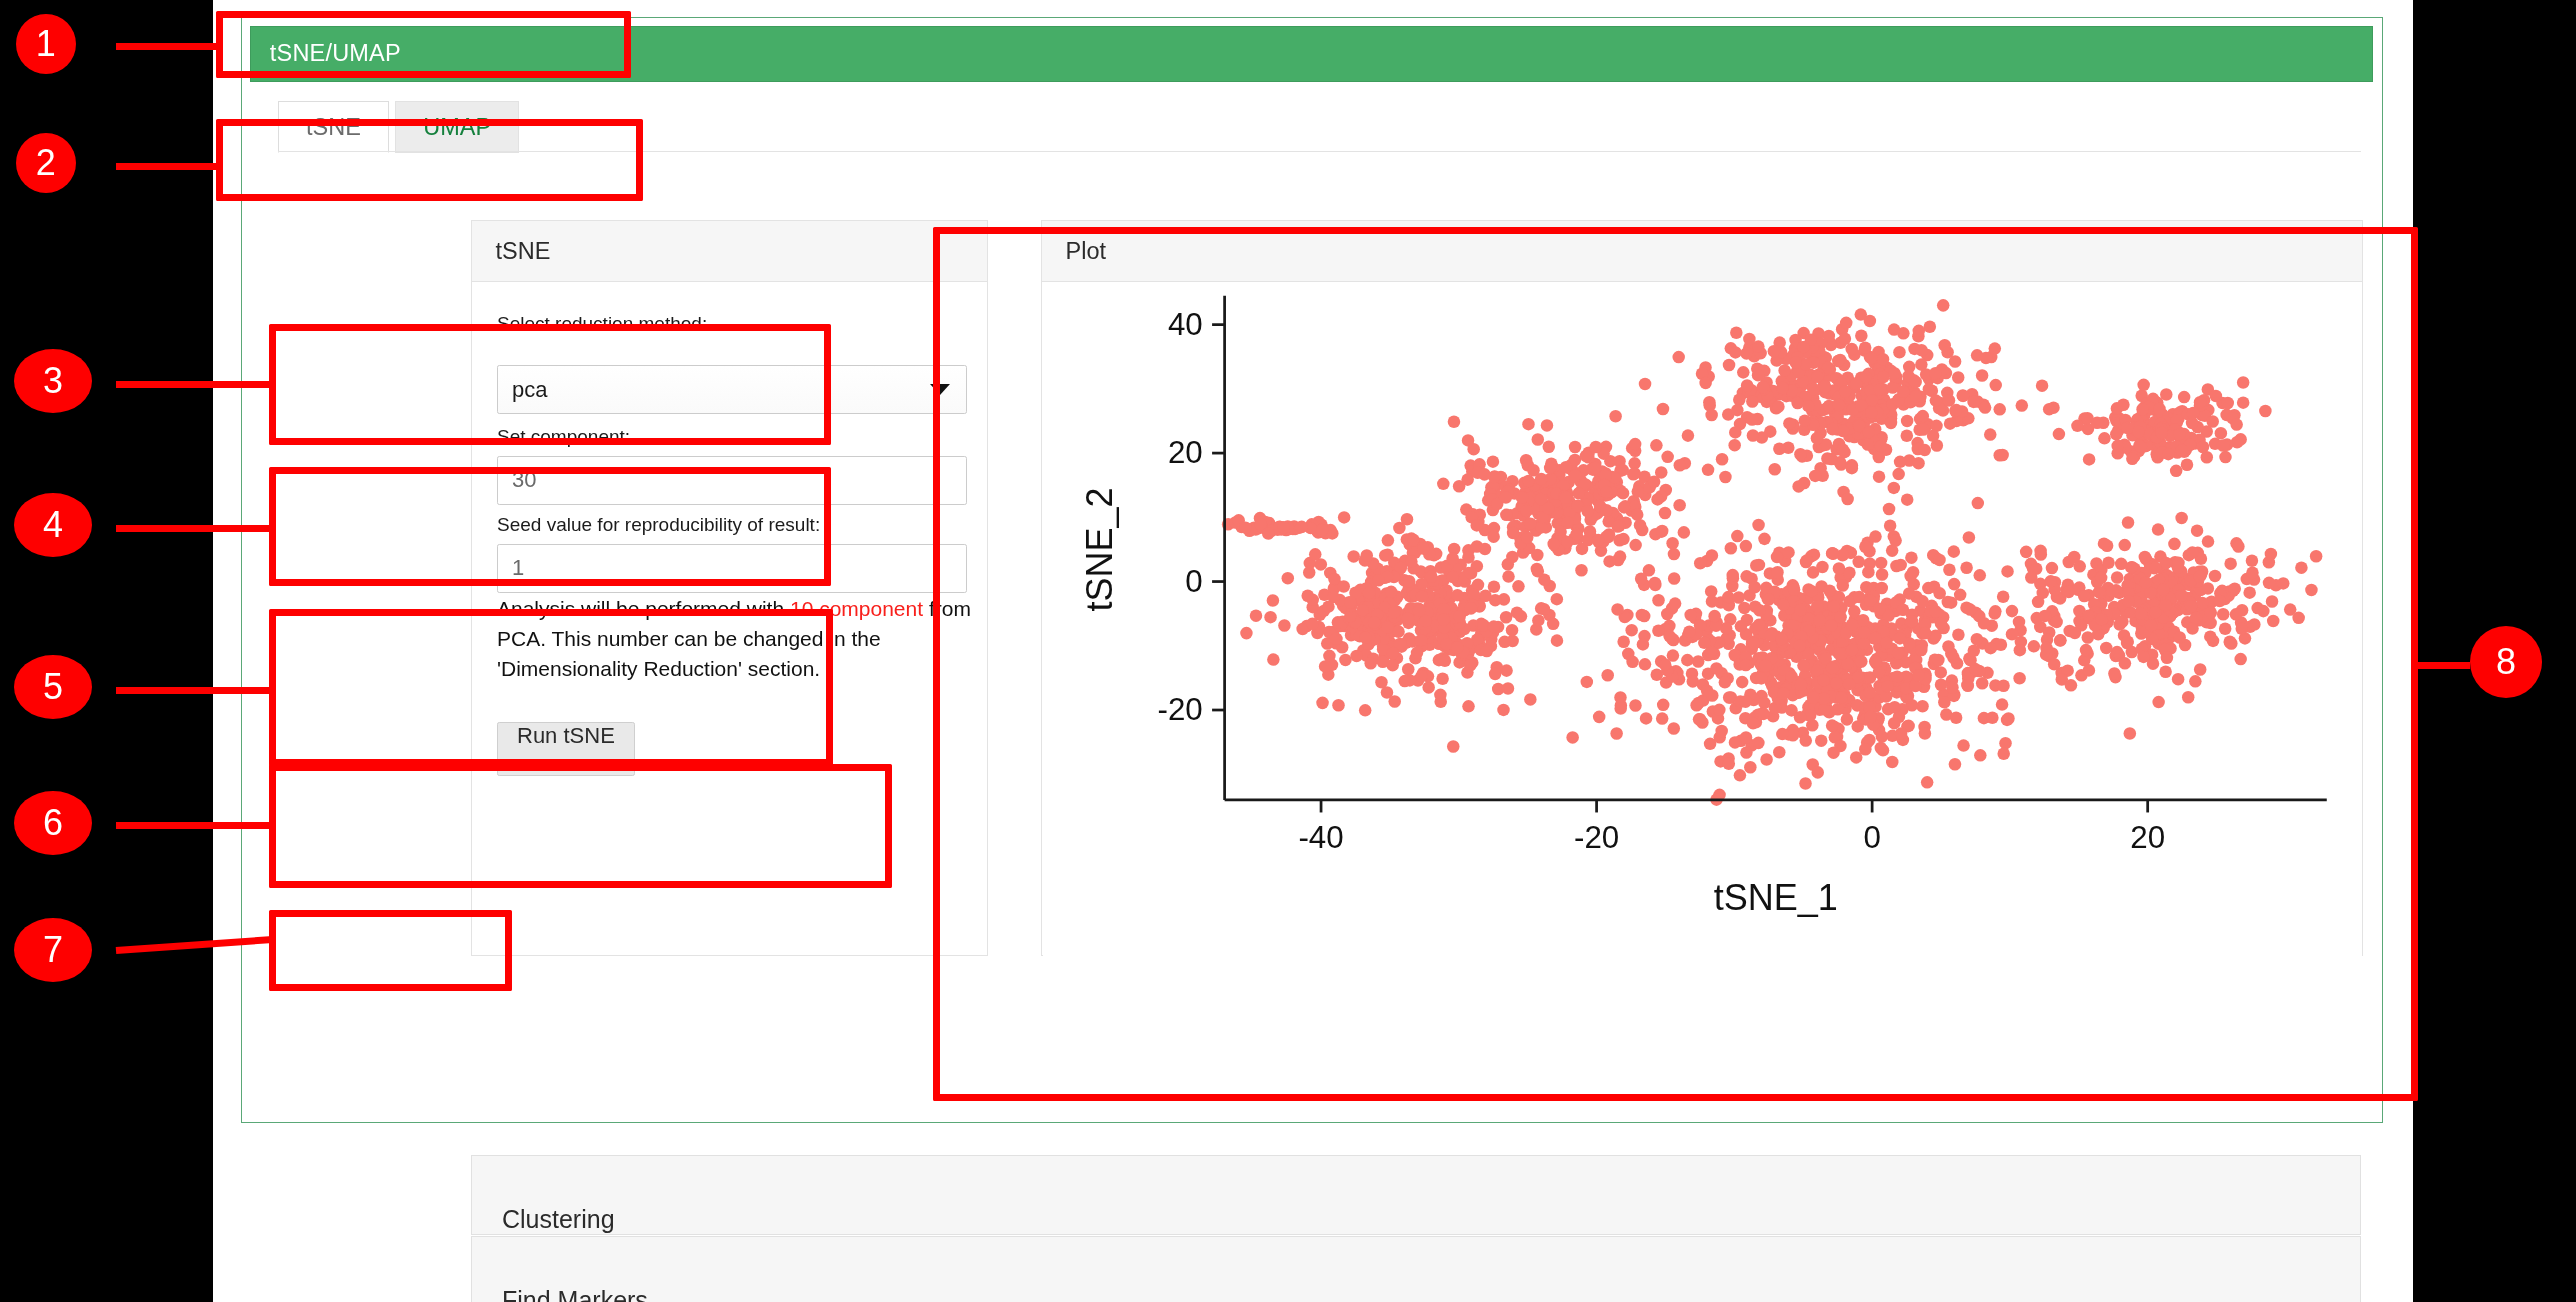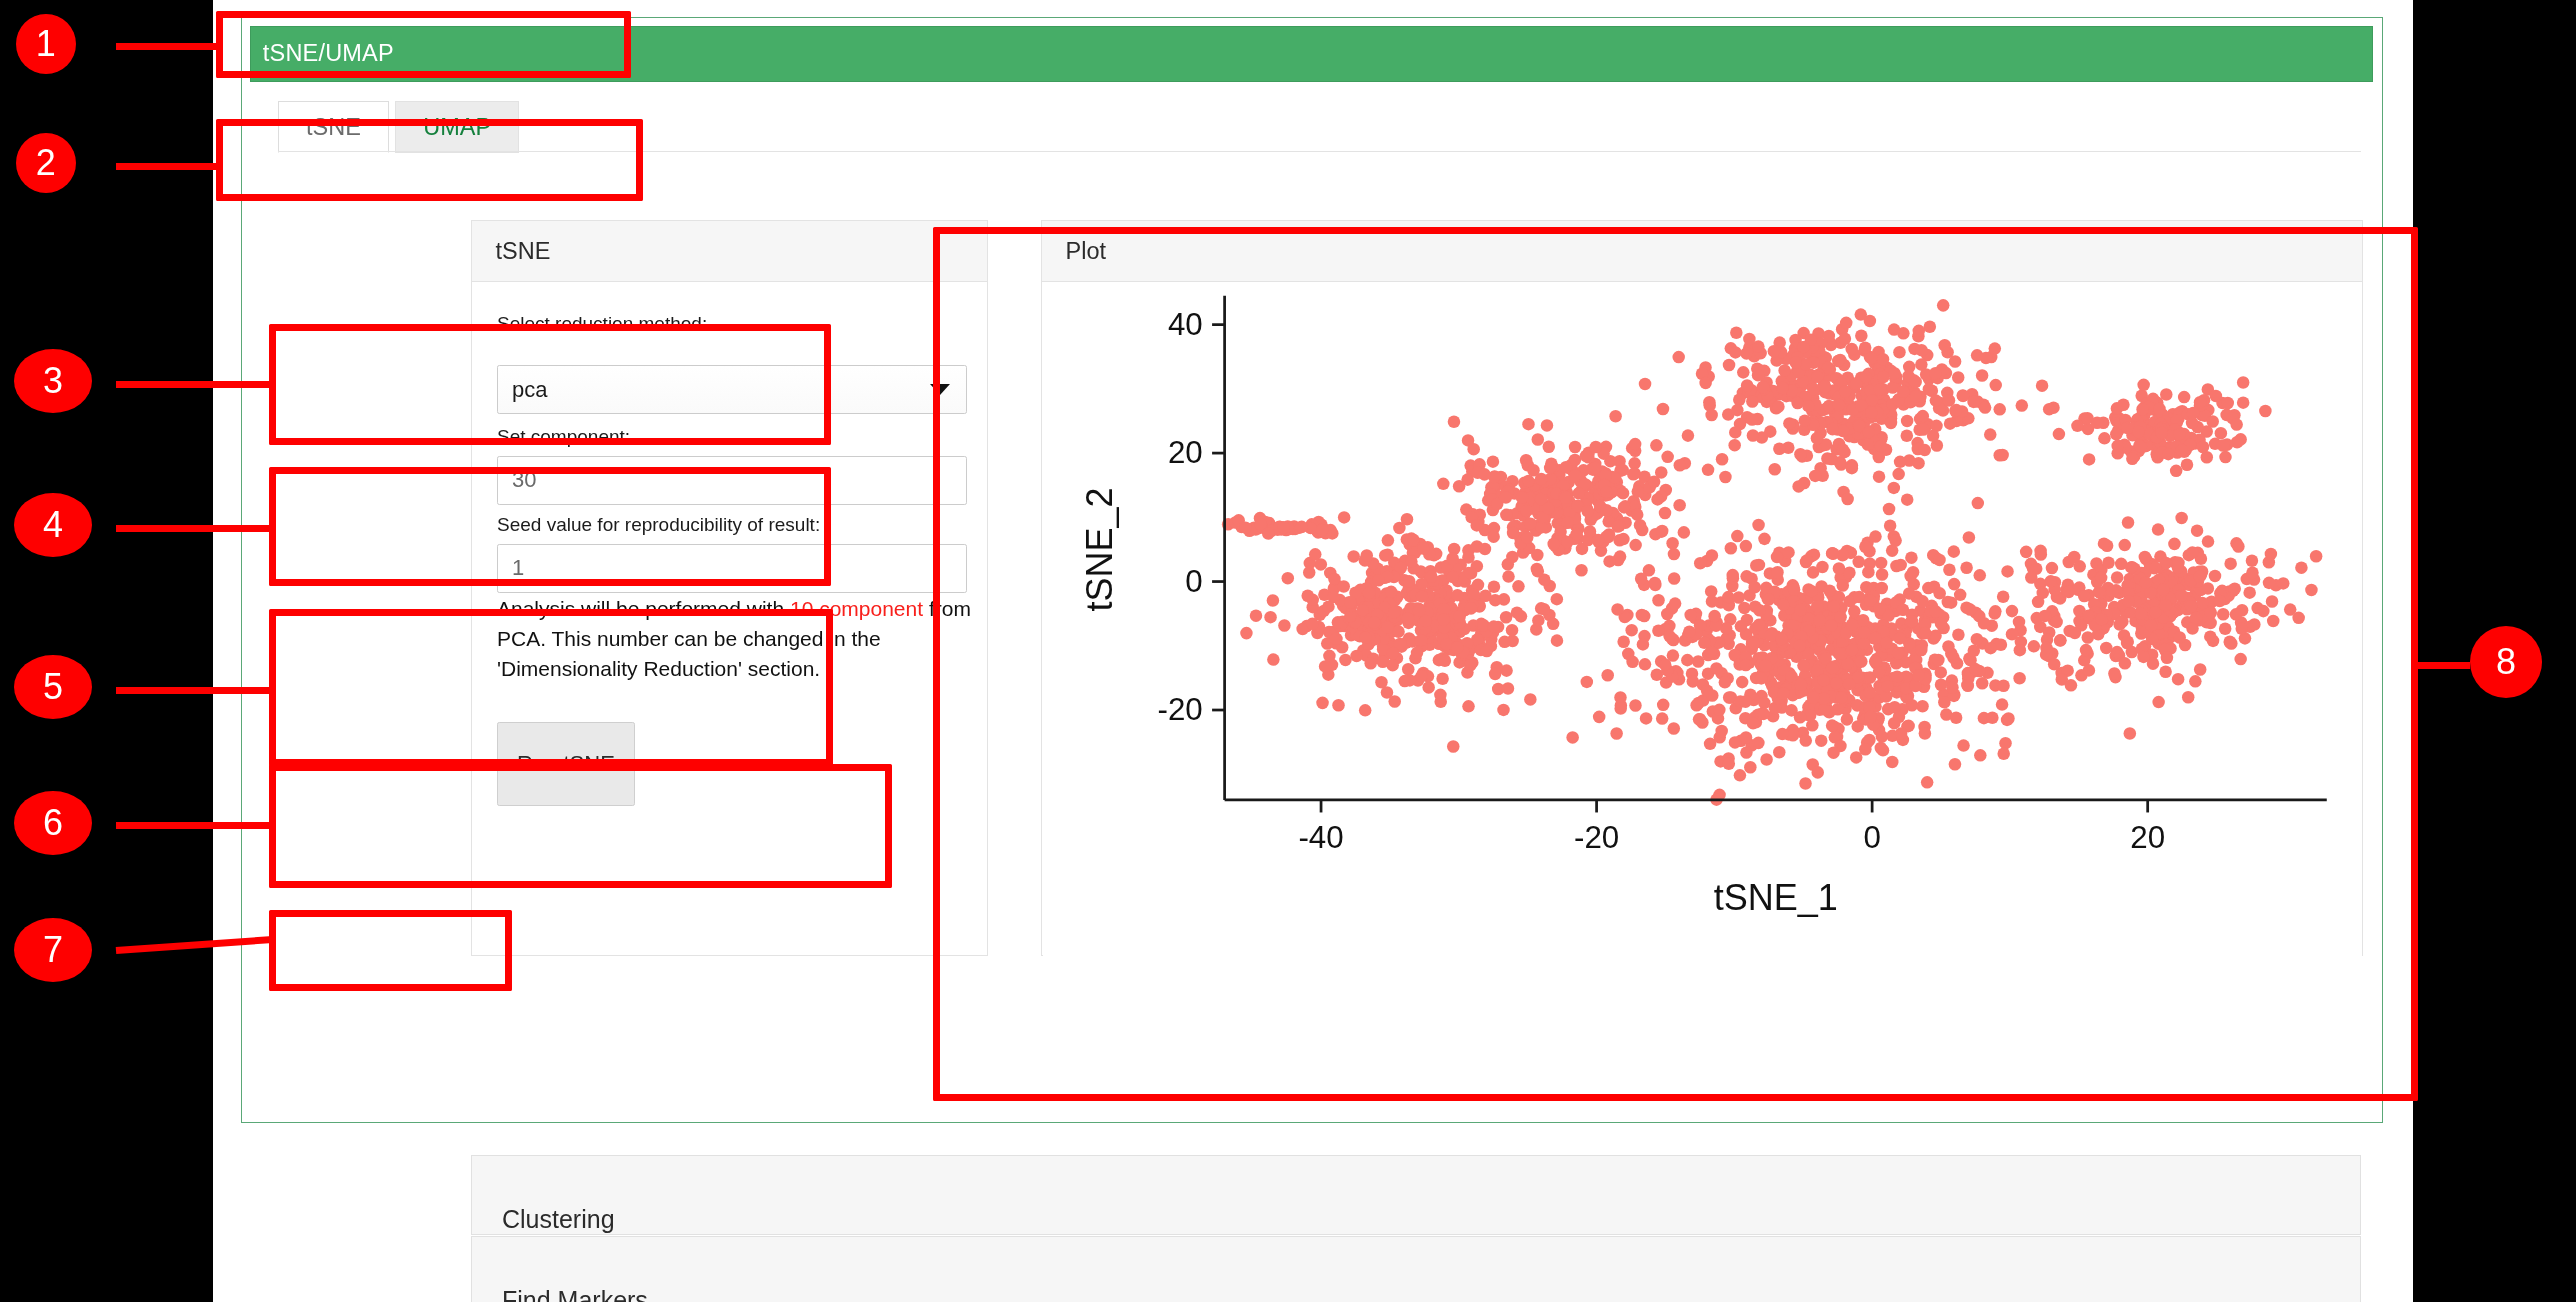--- a/index.html
+++ b/index.html
@@ -9,21 +9,21 @@
   
   #app-page{position:absolute;left:213px;top:0;width:2200px;height:1302px;background:#fff;}
 
   .shiny-panel{position:absolute;left:28px;top:17px;width:2142px;height:1106px;
                border:1.6px solid #5aa877;background:#fff;box-sizing:border-box;}
 
   
   .title-bar{position:absolute;left:7.8px;top:7.8px;width:2123px;height:56px;
              background:#46ad67;border:0.8px solid #3e9c5c;box-sizing:border-box;
              display:flex;align-items:center;}
-  .title-bar .t{color:#fff;font-size:23.5px;padding-left:12px;letter-spacing:0.2px;}
+  .title-bar .t{color:#fff;font-size:23.5px;padding-left:19px;letter-spacing:0.2px;}
 
   
   .tabs{position:absolute;left:36px;top:83px;display:flex;gap:6.3px;}
   .tab{height:52px;display:flex;align-items:center;padding:0 27px;font-size:23.5px;
        border:0.8px solid #ddd;box-sizing:border-box;}
   .tab.active{background:#fff;color:#6b6b6b;border-bottom-color:#fff;}
   .tab.inactive{background:#ececec;color:#15803d;border-color:#e2e2e2;}
   .tab-rule{position:absolute;left:36px;top:133px;width:2083px;height:0.8px;background:#e3e3e3;}
 
   
@@ -40,23 +40,23 @@
   .ctrl .field{height:49px;border:0.8px solid #ccc;background:#fff;border-radius:2.3px;
                display:flex;align-items:center;padding:0 14px;font-size:22px;color:#6a6a6a;
                box-sizing:border-box;position:relative;}
   .ctrl .sel{background:linear-gradient(#fff,#fafafa);color:#1b1b1b;margin-top:30px;}
   .caret{position:absolute;right:15.7px;width:0;height:0;border-left:10.2px solid transparent;
          border-right:10.2px solid transparent;border-top:11.7px solid #111;}
 
   .note{position:absolute;left:25px;top:373px;width:501px;font-size:21px;line-height:1.42;color:#111;}
   .note .red{color:#f8201c;}
 
-  .runbtn{position:absolute;left:25px;top:501px;height:52px;padding:15px 19px;
+  .runbtn{position:absolute;left:25px;top:501px;height:52px;padding:0 19px;
           background:#e9e9e9;border:0.8px solid #cfcfcf;border-radius:2.3px;
-          display:flex;align-items:center;font-size:22px;color:#2b2b2b;}
+          display:flex;align-items:flex-start;font-size:22px;color:#2b2b2b;}
 
   
   #plot-area{position:absolute;left:0.8px;top:62px;width:1319px;height:673px;background:#fff;}
 
   
   .acc{position:absolute;left:229px;width:1890px;height:80px;background:#f6f6f6;
        border:0.8px solid #e1e1e1;box-sizing:border-box;display:flex;align-items:flex-end;}
   .acc span{font-size:25px;color:#2b2b2b;padding-left:30px;}
   #acc-clustering{top:1137px;}
   #acc-markers{top:1218px;}

